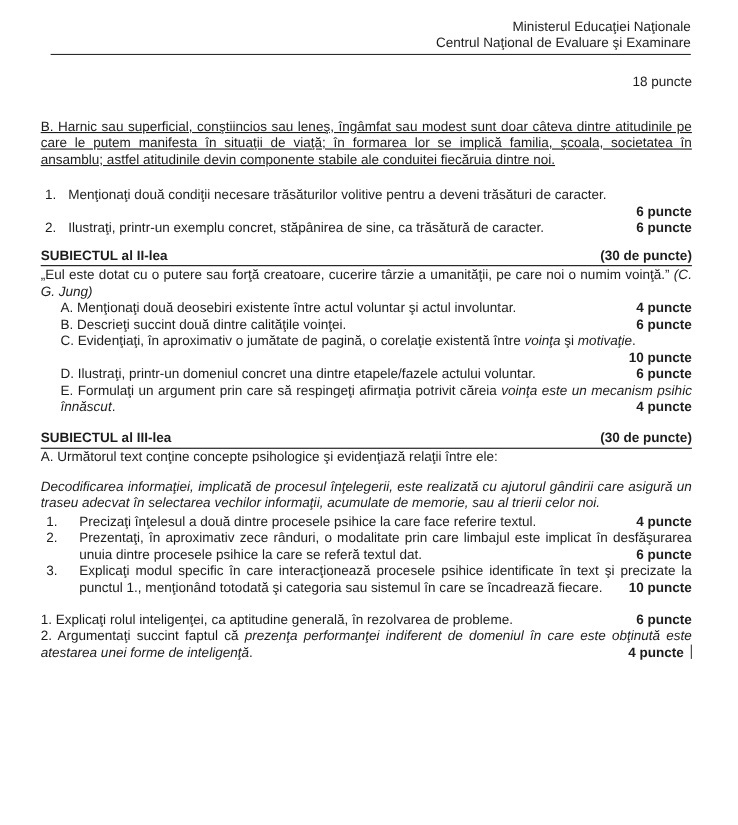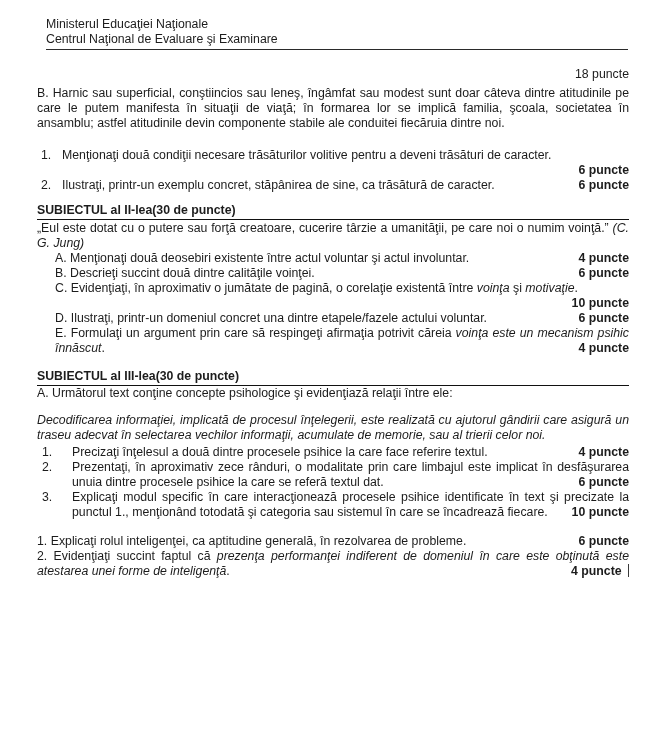--- a/index.html
+++ b/index.html
@@ -11,41 +11,41 @@
     color:#1c1c1c;
     font-family:"Liberation Sans", sans-serif;
     font-size:12.3px;
     line-height:15px;
     overflow:hidden;
   }
   
   .doc-header {
     margin:0 43px 0 46px;
     padding-top:17px;
-    text-align:left;
+    text-align:right;
     border-bottom:1.2px solid #2a2a2a;
     padding-bottom:2px;
   }
   
   .content { padding:0 42px 0 37px; }
   .j { text-align:justify; }
   .it { font-style:italic; }
   .score-note { margin-top:17px; text-align:right; font-weight:normal; }
-  .para-b { margin-top:4px; }
+  .para-b { margin-top:26px;text-decoration:underline; }
   
   .s1-list { margin-top:17px; }
   .s1-item { position:relative; padding-left:25px; }
   .s1-num { position:absolute; left:4px; top:0; }
   
   .pts { font-weight:bold; white-space:nowrap; }
   .pts-abs { position:absolute; right:0; bottom:0; background:#fff; padding-left:6px; }
   .pts-line { text-align:right; font-weight:bold; }
   
   .sec-head {
-    display:flex; justify-content:flex-start; align-items:baseline;
+    display:flex; justify-content:space-between; align-items:baseline;
     font-weight:bold;
     border-bottom:1.8px solid #111;
     padding-bottom:1px;
   }
   .sec2-head { margin-top:10px; }
   .sec3-head { margin-top:13px; }
   .quote { margin-top:1px; }
   
   .letter-block { margin-left:18px; }
   .ab-item { position:relative; }
@@ -149,19 +149,19 @@
     </div>
 
     <div class="b-part">
       <div class="b-item j">
         <span>1.</span>
         <span>Explicaţi rolul inteligenţei, ca aptitudine generală, în rezolvarea de probleme.</span>
         <span class="pts pts-abs">6 puncte</span>
       </div>
       <div class="b-item j">
         <span>2.</span>
-        <span>Evidenţiaţi succint faptul că </span><span class="it">prezenţa performanţei indiferent de domeniul în care este obţinută este atestarea unei forme de inteligenţă</span><span>.</span>
+        <span>Argumentaţi succint faptul că </span><span class="it">prezenţa performanţei indiferent de domeniul în care este obţinută este atestarea unei forme de inteligenţă</span><span>.</span>
         <span class="pts pts-abs"><span>4 puncte</span><span class="cursor"></span></span>
       </div>
     </div>
 
   </main>
 </div>
 
 </body></html>

